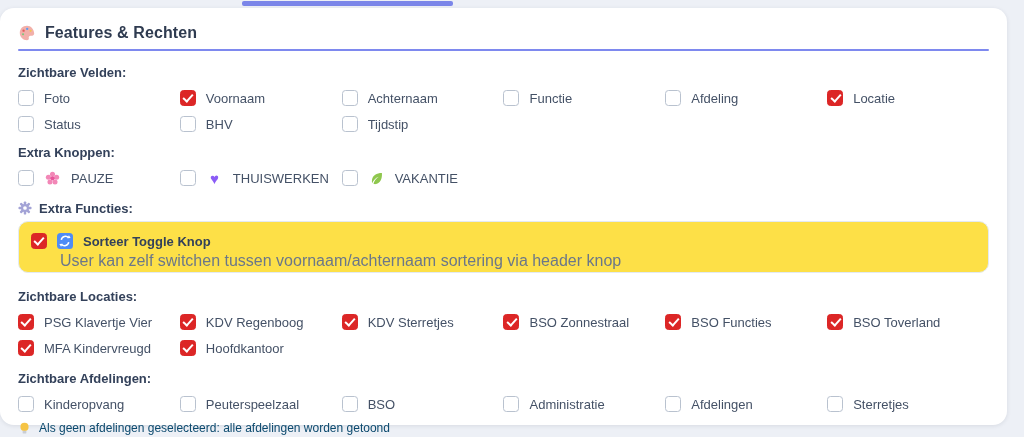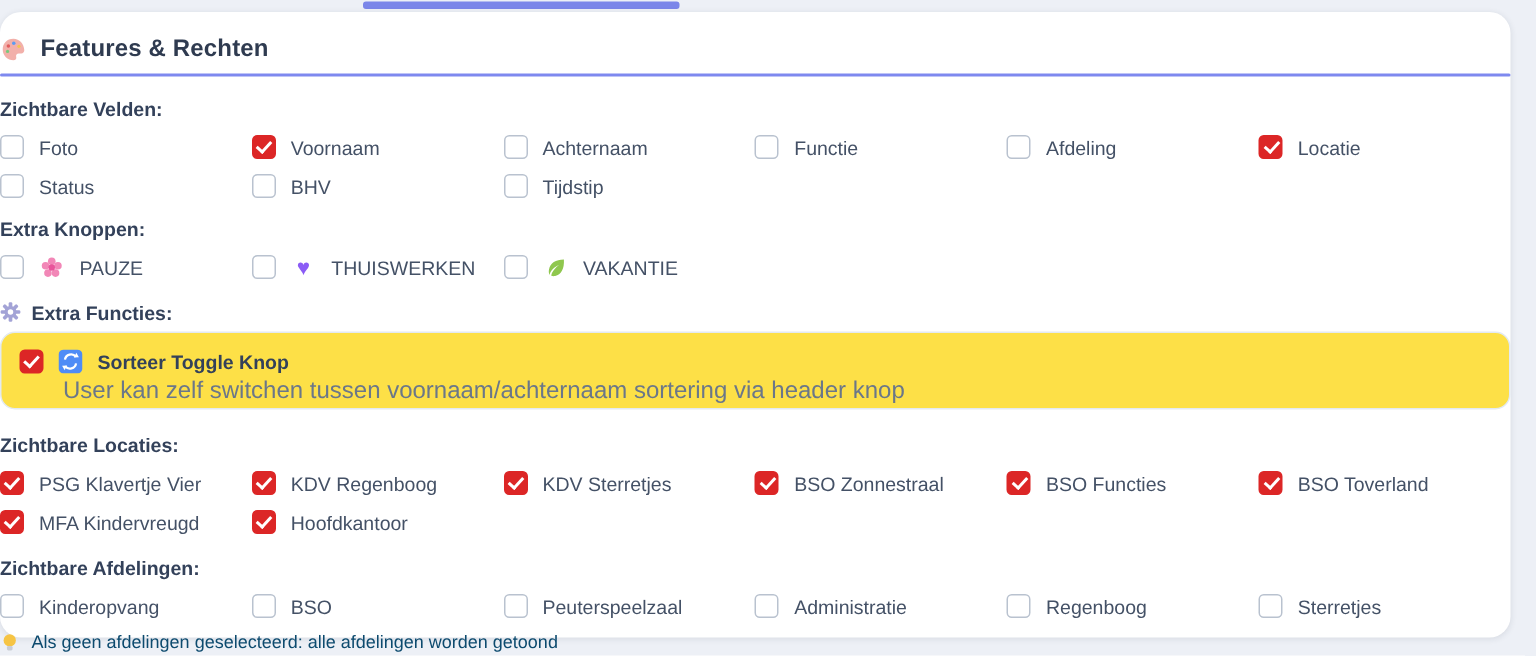--- a/index.html
+++ b/index.html
@@ -13,21 +13,21 @@
   }
   .top-strip { position: absolute; top: 0; left: 0; right: 0; height: 8px; background: #edf0f6; }
   .tab-indicator {
     position: absolute; top: 1px; left: 242px; width: 211px; height: 5px;
     border-radius: 2px; background: var(--tab-indicator, #7b86e9);
   }
   .panel {
     position: absolute; top: 8px; left: 0; width: 1007px; height: 417px;
     background: #ffffff; border-radius: 14px;
     box-shadow: 0 1px 4px rgba(30,41,59,0.10);
-    padding: 0 0;
+    padding: 0 18px;
   }
   .panel-header { display: flex; align-items: center; gap: 9px; margin-top: 9px; height: 32px; }
   .panel-title { font-size: 16px; font-weight: 700; color: #2f3b50; letter-spacing: 0.1px; }
   .underline { height: 2px; background: var(--accent-underline, #7e89ef); border-radius: 1px; }
 
   .section-label {
     display: flex; align-items: center; gap: 7px;
     font-size: 13px; font-weight: 700; color: #33415a; height: 16px;
   }
   [data-name="section-zichtbare-velden"]     { margin-top: 13px; }
@@ -239,35 +239,35 @@
       </div>
       <div data-name="section-zichtbare-afdelingen">
         <div class="section-label" data-name="section-label-zichtbare-afdelingen">
           <span data-name="section-label-text">Zichtbare Afdelingen:</span>
         </div>
         <div class="check-grid" data-name="checkbox-grid-zichtbare-afdelingen">
           <label class="check-item" data-name="checkbox-item-kinderopvang">
             <span class="checkbox" data-name="checkbox"></span>
             <span data-name="checkbox-label">Kinderopvang</span>
           </label>
+          <label class="check-item" data-name="checkbox-item-peuterspeelzaal">
+            <span class="checkbox" data-name="checkbox"></span>
+            <span data-name="checkbox-label">Peuterspeelzaal</span>
+          </label>
           <label class="check-item" data-name="checkbox-item-bso">
             <span class="checkbox" data-name="checkbox"></span>
             <span data-name="checkbox-label">BSO</span>
           </label>
-          <label class="check-item" data-name="checkbox-item-peuterspeelzaal">
-            <span class="checkbox" data-name="checkbox"></span>
-            <span data-name="checkbox-label">Peuterspeelzaal</span>
-          </label>
           <label class="check-item" data-name="checkbox-item-administratie">
             <span class="checkbox" data-name="checkbox"></span>
             <span data-name="checkbox-label">Administratie</span>
           </label>
           <label class="check-item" data-name="checkbox-item-management">
             <span class="checkbox" data-name="checkbox"></span>
-            <span data-name="checkbox-label">Regenboog</span>
+            <span data-name="checkbox-label">Afdelingen</span>
           </label>
           <label class="check-item" data-name="checkbox-item-facilitair">
             <span class="checkbox" data-name="checkbox"></span>
             <span data-name="checkbox-label">Sterretjes</span>
           </label>
         </div>
         <div class="hint-row" data-name="hint-row">
           <span class="icon-wrap" data-name="lightbulb-icon">
             <svg width="13" height="13" viewBox="0 0 14 14">
               <circle cx="7" cy="5.3" r="4.4" fill="#f6c444"></circle>

